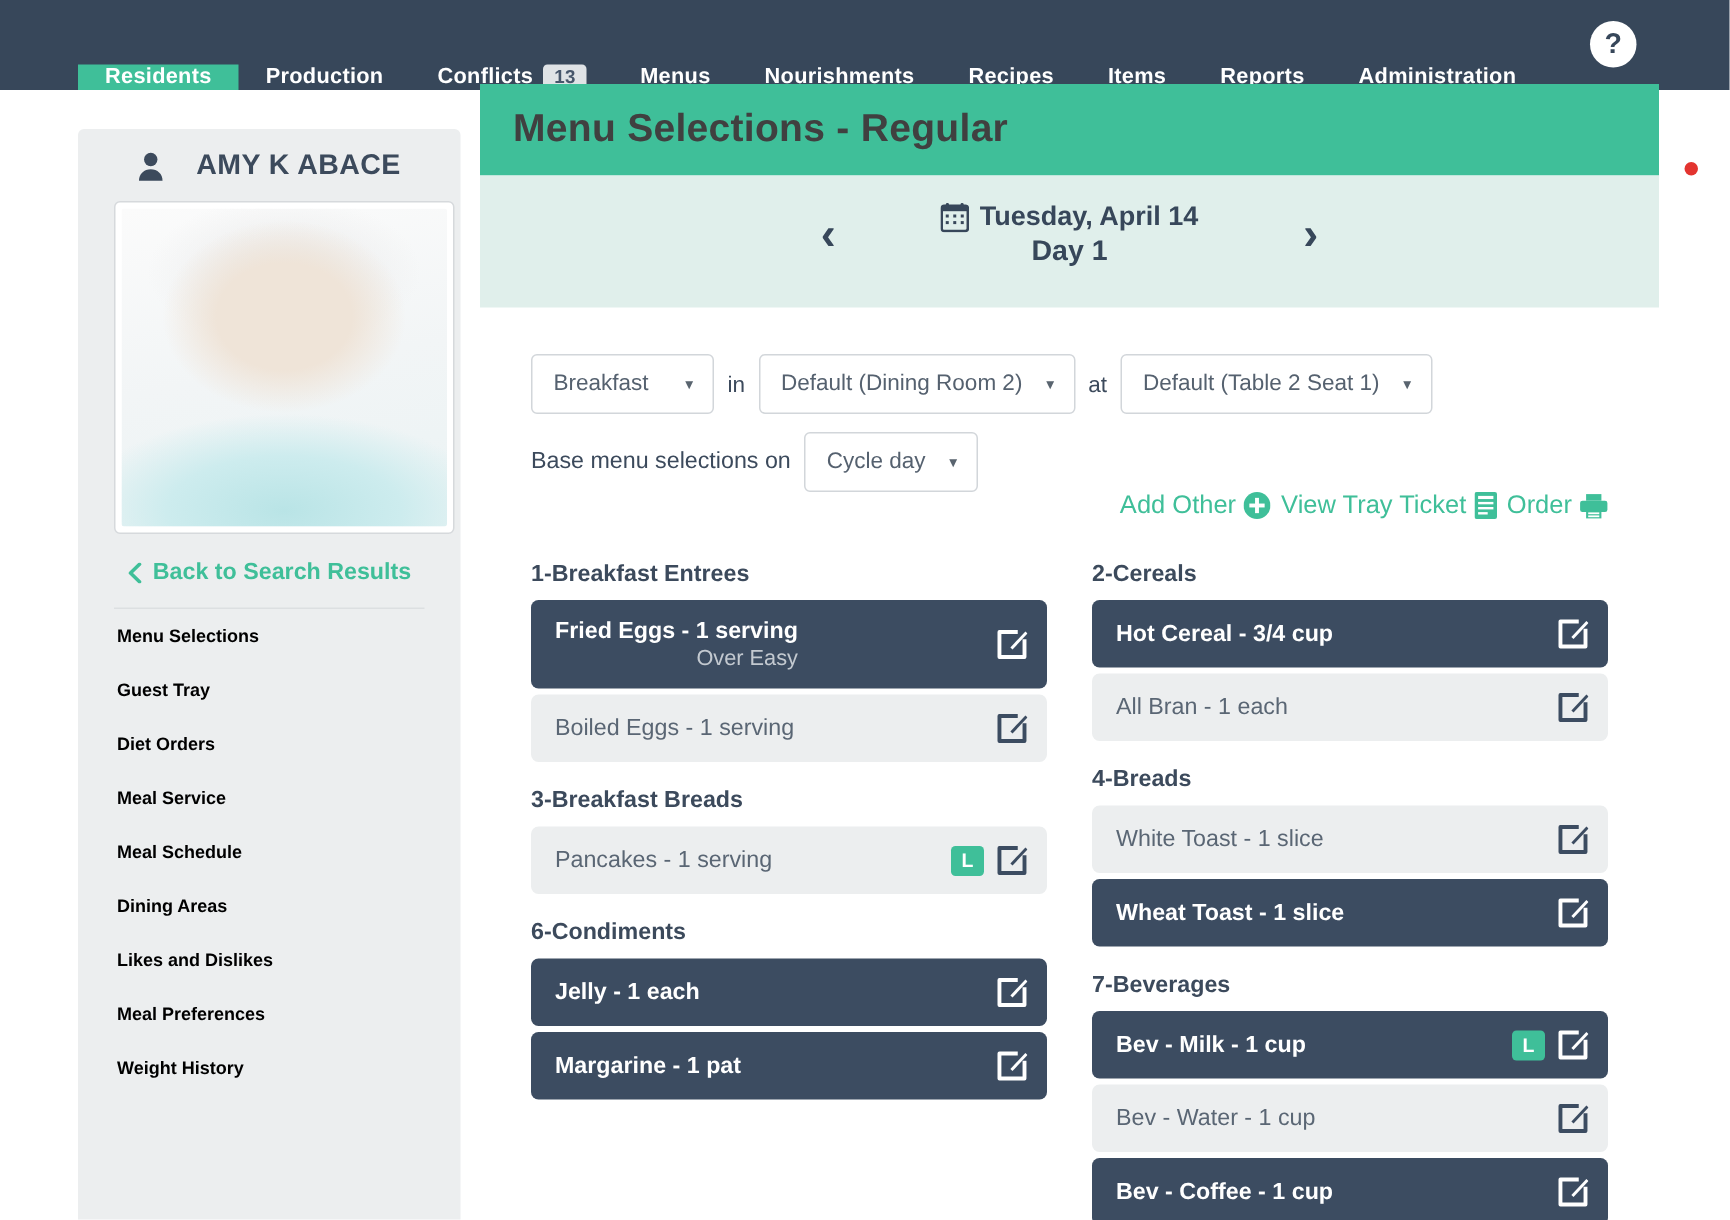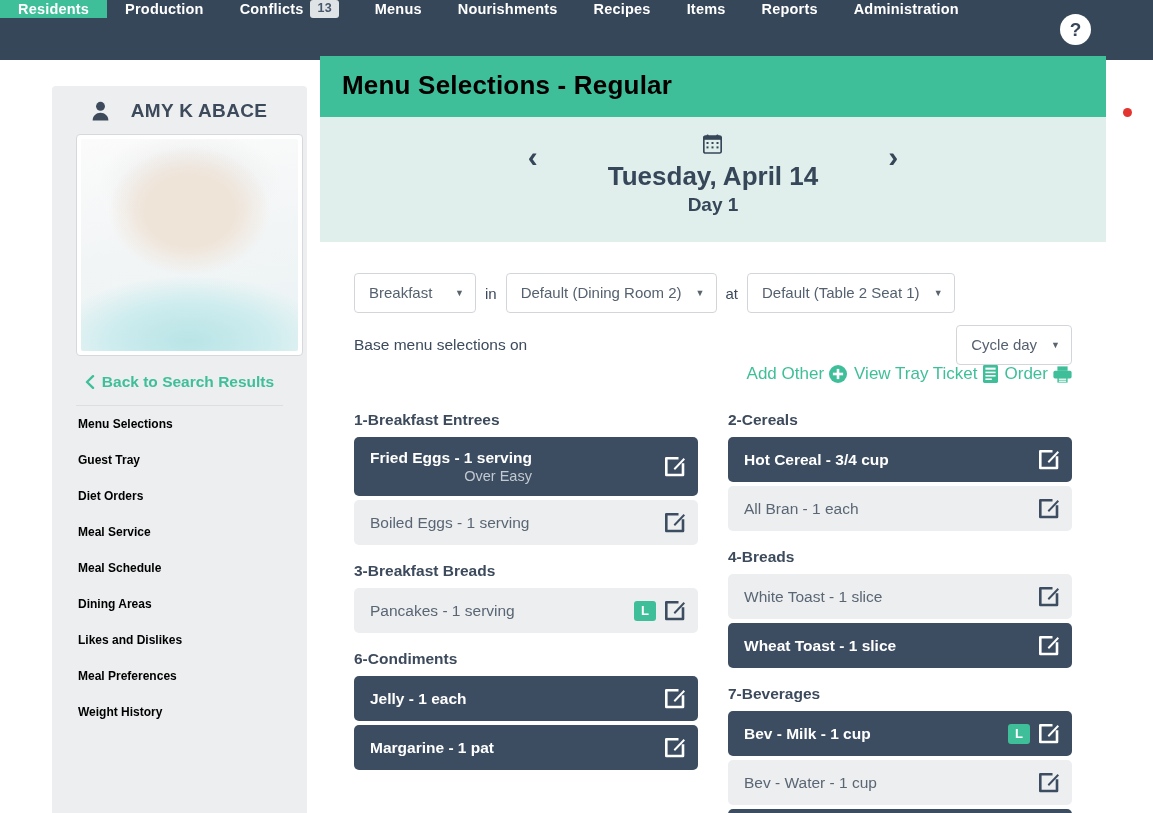--- a/index.html
+++ b/index.html
@@ -8,21 +8,21 @@
     background: #ffffff;
     font-family: "Liberation Sans", sans-serif;
     overflow: hidden;
   }
 
   
   .topnav {
     position: absolute; top: 0; left: 0;
     width: 1153px; height: 60px;
     background: #37475a;
-    display: flex; align-items: flex-start; flex-direction: column;
+    display: flex; align-items: flex-end;
   }
   .nav-spacer { width: 52px; }
   .nav-item {
     display: flex; align-items: center;
     padding: 0 18px;
     color: #ffffff;
     font-size: 14.5px; font-weight: bold;
     letter-spacing: .2px;
     white-space: nowrap;
     cursor: pointer;
@@ -107,40 +107,40 @@
     padding: 11px 2px;
     cursor: pointer;
   }
 
   
   .main {
     position: absolute; top: 56px; left: 320px;
     width: 786px; height: 757px;
   }
   .main-title {
-    background: #3fbf99; color: #000000;
+    background: #3fbf99; color: #404040;
     font-size: 26px; font-weight: bold;
     padding: 14px 22px 16px;
     letter-spacing: .2px;
   }
   .date-bar {
     background: #e0efeb;
     padding: 17px 0 26px;
     display: flex; align-items: flex-start; justify-content: center;
     gap: 70px;
   }
   .date-arrow {
     color: #37475a; font-size: 30px; font-weight: bold;
     line-height: 1; margin-top: 8px; cursor: pointer;
     user-select: none;
   }
   .date-center { text-align: center; color: #37475a; }
   .date-line1 {
-    font-size: 26px; font-weight: bold;
-    display: flex; align-items: center; gap: 7px; justify-content: center; flex-direction: column;
+    font-size: 18px; font-weight: bold;
+    display: flex; align-items: center; gap: 7px; justify-content: center;
   }
   .date-line2 { font-size: 19px; font-weight: bold; margin-top: 2px; }
   .cal-icon { display: block; }
 
   .card {
     background: #ffffff;
     margin: 9px 12px 0;
     border-radius: 3px;
     padding: 22px 22px 0 22px;
     height: 588px;
@@ -160,21 +160,21 @@
     border-radius: 4px;
     background: #ffffff;
     padding: 10px 11px 11px 14px;
     font-size: 15px; color: #55616f;
     cursor: pointer;
     white-space: nowrap;
   }
   .caret { font-size: 9px; color: #59646f; }
   .filter-row2 {
     display: flex; align-items: center; gap: 9px;
-    font-size: 15.5px; color: #3c4a5c; justify-content: space-between;
+    font-size: 15.5px; color: #3c4a5c;
   }
 
   
   .actions {
     position: absolute; right: 22px; top: 113px;
     display: flex; align-items: flex-end; gap: 7px;
     color: #3fbf99; font-size: 17px;
     white-space: nowrap;
   }
   .action-link { cursor: pointer; display: inline-flex; align-items: center; gap: 5px; }

